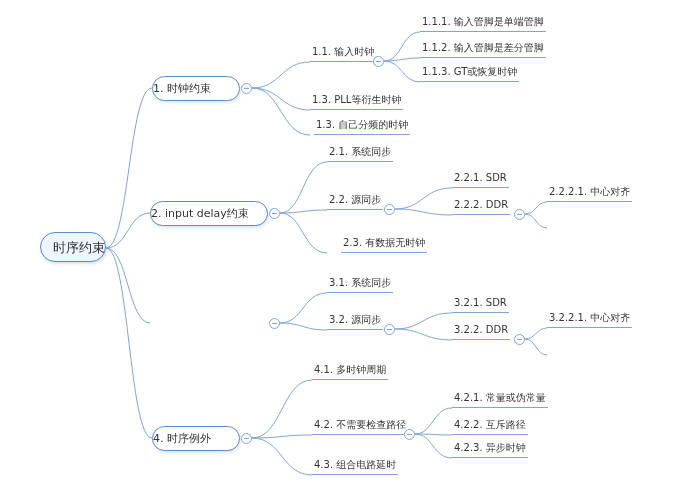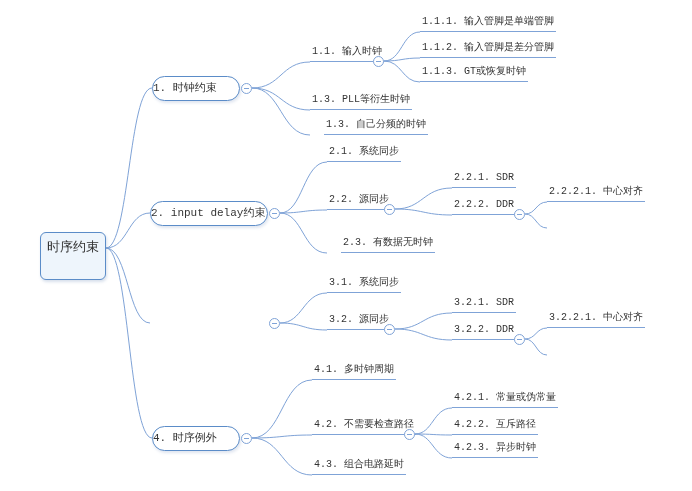--- a/index.html
+++ b/index.html
@@ -1,25 +1,25 @@
 <!DOCTYPE html>
 <html style="--background: #ffffff; --line: #7fa3d7; --border: #5b8cc8; --text: #333333; --root-bg: #eef5fc; --node-bg: #ffffff;"><head>
 <meta charset="utf-8">
 <style>
   * { margin:0; padding:0; box-sizing:border-box; }
   html,body { background:#fff; }
   body { font-family:"DejaVu Sans", sans-serif; color:#333; }
   .canvas { position:relative; width:692px; height:491px; background:var(--background,#ffffff); overflow:hidden; }
   .connectors { position:absolute; left:0; top:0; width:692px; height:491px; }
   .connectors path { fill:none; stroke:var(--line,#7fa3d7); stroke-width:1; }
-  .node { position:absolute; color:var(--text,#333333); white-space:nowrap; cursor:default;font-family:Liberation Mono, monospace; }
+  .node { position:absolute; color:var(--text,#333333); white-space:nowrap; cursor:default; }
   .root-node {
-    border:1px solid var(--border,#5b8cc8); border-radius:6px;
-    background:var(--root-bg,#eef5fc); font-size:13px; text-align:center;
-    width:66px; height:48px; line-height:30px;
+    border:1px solid var(--border,#5b8cc8); border-radius:16px;
+    background:var(--root-bg,#eef5fc); font-size:13px; text-align:right;
+    width:66px; height:30px; line-height:30px;
     box-shadow:1px 2px 3px rgba(100,130,180,.25);
   }
   .pill {
     border:1px solid var(--border,#5b8cc8); border-radius:13px;
     background:var(--node-bg,#ffffff); font-size:11px; 
     height:25px; line-height:23px;
     box-shadow:1px 2px 3px rgba(100,130,180,.2);
   }
   .leaf {
     font-size:10px; line-height:12px;
@@ -80,21 +80,21 @@
 
   <div class="node pill" style="left:152px;top:76px;width:88px">1. 时钟约束</div>
   <div class="node pill" style="left:150px;top:201px;width:118px">2. input delay约束</div>
   <div class="node pill" style="left:152px;top:426px;width:88px">4. 时序例外</div>
 
   <div class="node leaf" style="left:310px;top:46px">1.1. 输入时钟</div>
   <div class="node leaf" style="left:420px;top:16px">1.1.1. 输入管脚是单端管脚</div>
   <div class="node leaf" style="left:420px;top:42px">1.1.2. 输入管脚是差分管脚</div>
   <div class="node leaf" style="left:420px;top:66px">1.1.3. GT或恢复时钟</div>
   <div class="node leaf" style="left:310px;top:94px">1.3. PLL等衍生时钟</div>
-  <div class="node leaf" style="left:324px;top:119px">1.3. 自己分频的时钟</div>
+  <div class="node leaf" style="left:314px;top:119px">1.3. 自己分频的时钟</div>
 
   <div class="node leaf" style="left:327px;top:146px">2.1. 系统同步</div>
   <div class="node leaf" style="left:327px;top:194px">2.2. 源同步</div>
   <div class="node leaf" style="left:452px;top:172px">2.2.1. SDR</div>
   <div class="node leaf" style="left:452px;top:199px">2.2.2. DDR</div>
   <div class="node leaf" style="left:547px;top:186px">2.2.2.1. 中心对齐</div>
   <div class="node leaf" style="left:341px;top:237px">2.3. 有数据无时钟</div>
 
   <div class="node leaf" style="left:327px;top:277px">3.1. 系统同步</div>
   <div class="node leaf" style="left:327px;top:314px">3.2. 源同步</div>

